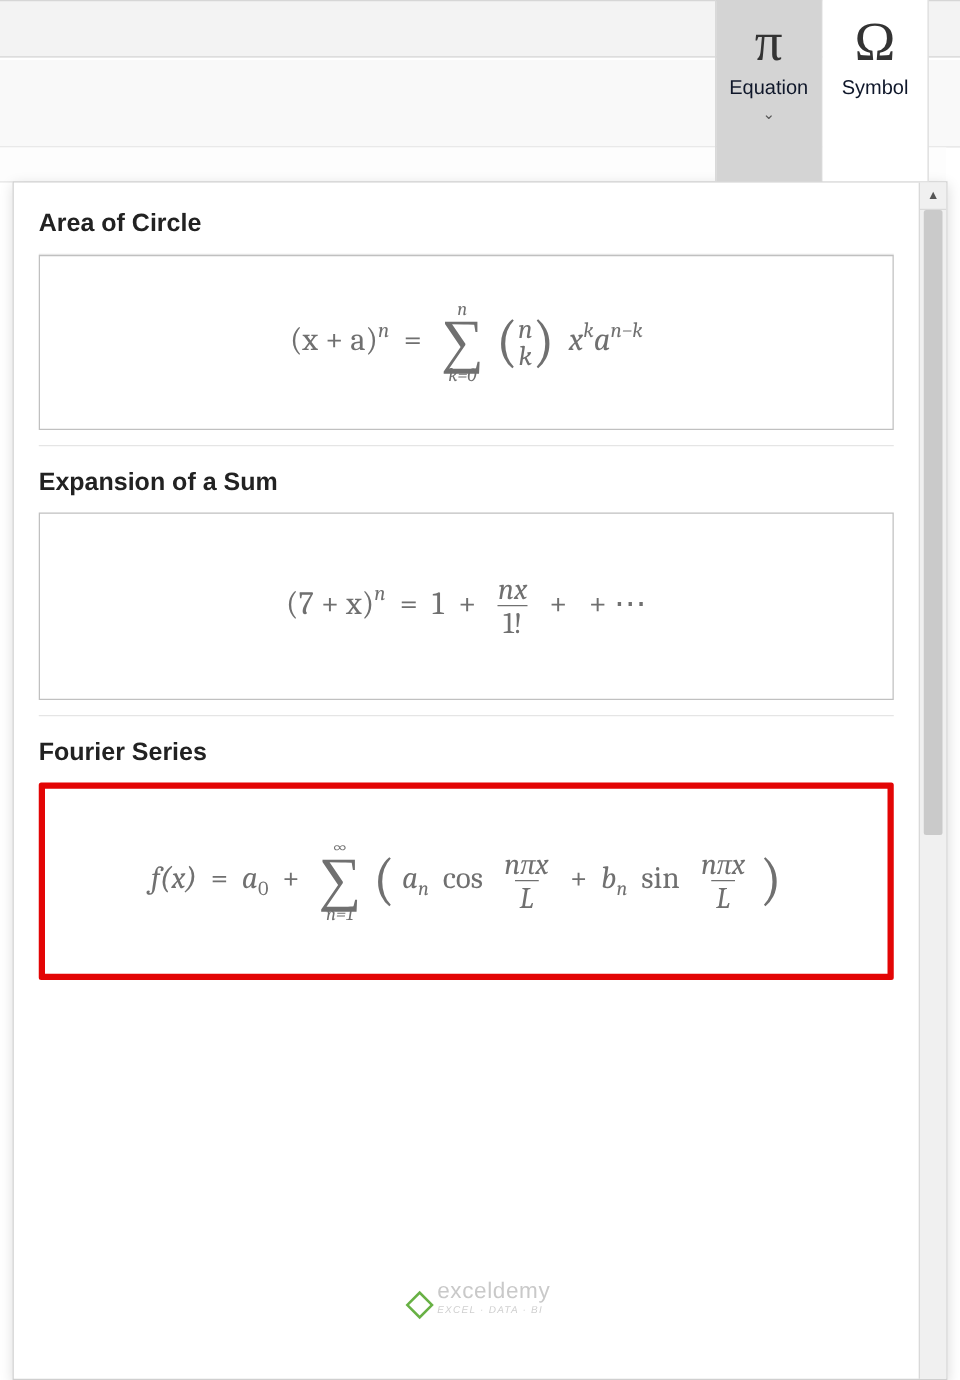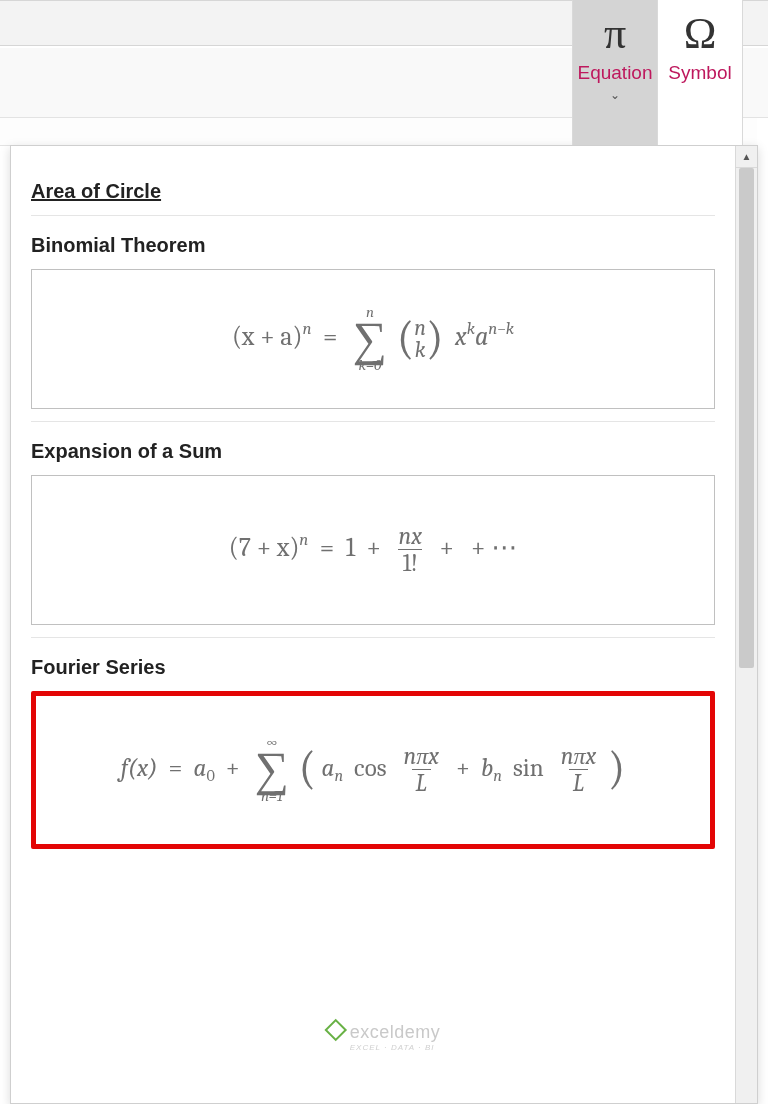--- a/index.html
+++ b/index.html
@@ -54,22 +54,22 @@
     border-right: 1px solid #d9d9d9;
   }
   .ribbon-btn.active { background: #d4d4d4; }
   .ribbon-btn .glyph {
     font-size: 44px;
     line-height: 1;
     color: #333;
     font-family: Cambria, "Times New Roman", serif;
   }
   .ribbon-btn .label {
-    font-size: 19px;
-    color: #be185d;
+    font-size: 16px;
+    color: #0f172a;
     margin-top: 6px;
   }
   .ribbon-btn .caret {
     font-size: 12px;
     color: #555;
     margin-top: 4px;
   }
   .dialog-overlay {
     position: absolute;
     right: 40px;
@@ -108,21 +108,21 @@
   .scroll-thumb {
     position: absolute; top: 22px; left: 3px; right: 3px; height: 500px;
     background: #cacaca; border-radius: 2px;
   }
   .section-title {
     font-weight: 700;
     font-size: 20px;
     color: #222;
     margin: 18px 0 12px 0;
   }
-  .section-title.first { margin-top: 16px; text-decoration: underline; }
+  .section-title.first { margin-top: 4px; }
   .eq-box {
     border: 1px solid #c0c0c0;
     padding: 30px 10px;
     display: flex;
     align-items: center;
     justify-content: center;
     font-family: Cambria, "Cambria Math", "Times New Roman", serif;
     font-style: italic;
     font-size: 26px;
     color: #707070;
@@ -182,21 +182,21 @@
     left: 50%;
     transform: translateX(-50%);
     font-size: 18px;
     color: #c9c9c9;
     z-index: 30;
     font-style: normal;
     font-family: "Segoe UI", Arial, sans-serif;
     letter-spacing: 0.5px;
     pointer-events: none;
     display: flex;
-    align-items: flex-start;
+    align-items: flex-end;
     gap: 6px;
   }
   .watermark .logo-sq {
     width: 16px; height: 16px; border: 2px solid #68b145; transform: rotate(45deg);
     position: relative;
   }
   .watermark .sub { font-size: 8px; letter-spacing: 1px; display:block; color:#d0d0d0;font-style:italic;}
 </style>
 </head>
 <body>
@@ -218,21 +218,20 @@
     <div class="label">Symbol</div>
   </div>
 </div>
 
 <div class="dropdown">
   <div class="scroll-area">
 
     <div class="section-title first">Area of Circle</div>
     <hr class="hr">
 
-    <div class="section-title">Binomial Theorem</div>
     <div class="eq-box">
       <span>
         <span class="upright">(x + a)</span><sup>n</sup>
         <span class="upright">&nbsp;<span>=</span>&nbsp;</span>
         <span class="sum">
           <span class="top">n</span>
           <span class="sig">∑</span>
           <span class="bot">k=0</span>
         </span>
         <span class="binom">

